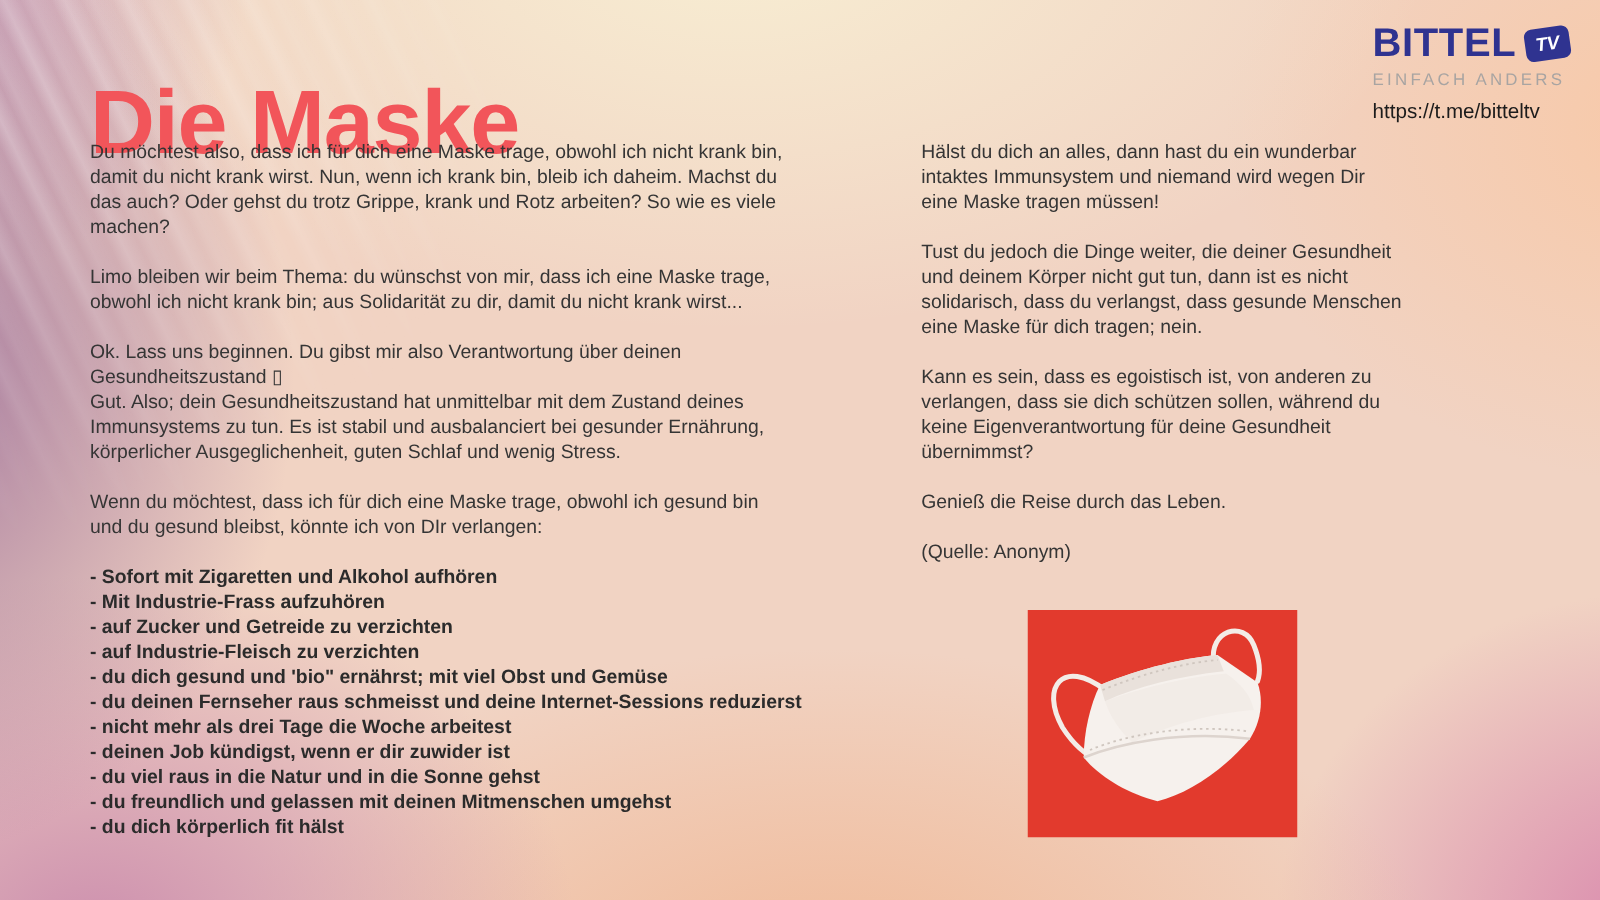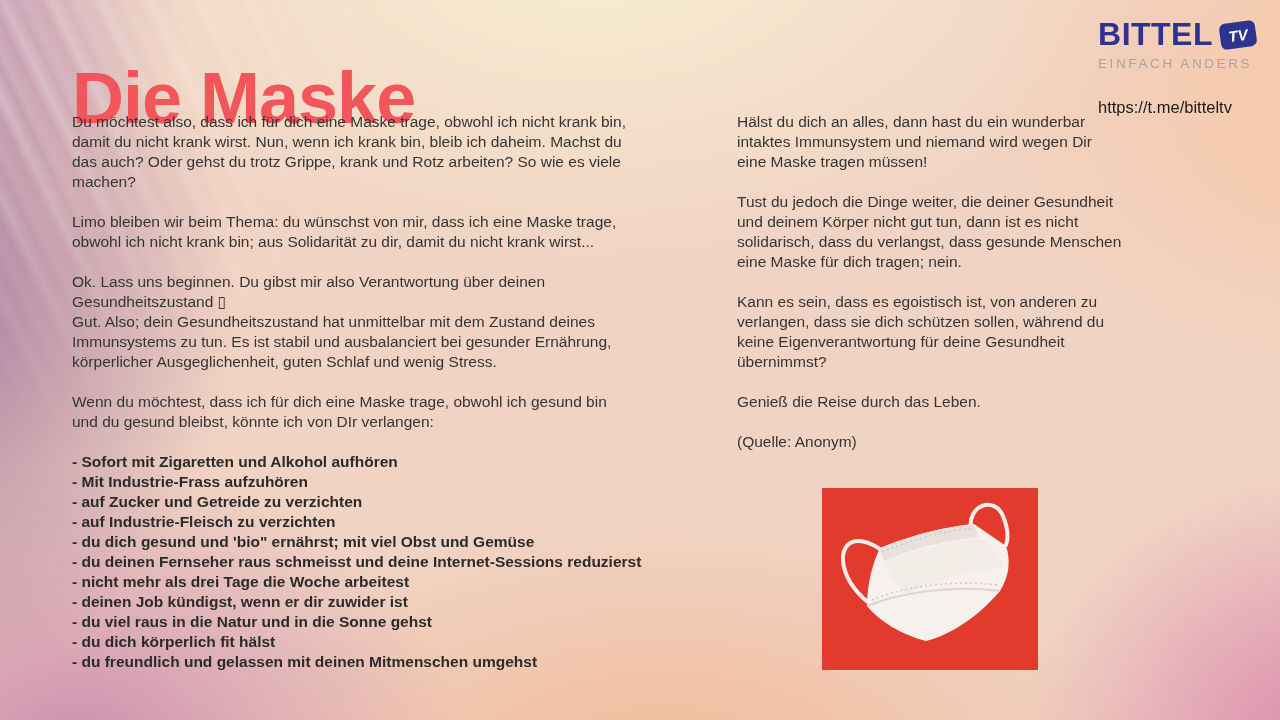--- a/index.html
+++ b/index.html
@@ -46,21 +46,21 @@
     display:flex;align-items:center;justify-content:center;
     transform:rotate(-8deg);
     color:#fff;font-size:15px;font-weight:800;font-style:italic;
   }
   .logo-tagline{
     margin-top:3px;
     font-size:13.5px;letter-spacing:2.6px;color:#a8a4a2;font-weight:400;
     white-space:nowrap;
   }
   .logo-url{
-    margin-top:27px;
+    margin-top:9px;
     font-size:16.5px;color:#1c1c1c;text-decoration:none;white-space:nowrap;
   }
   .col{position:absolute;color:#353535;font-size:15.5px;line-height:20px;}
   .col-left{left:72px;top:112px;width:640px;}
   .col-right{left:737px;top:112px;width:460px;}
   .para{margin:0 0 20px 0;white-space:pre-line;}
   .demands{font-weight:700;color:#2b2b2b;}
   .demand{white-space:nowrap;}
   .closing{margin:0 0 20px 0;}
   .source{margin:0;}
@@ -100,22 +100,22 @@
     <div class="demands">
       <div class="demand">- Sofort mit Zigaretten und Alkohol aufhören</div>
       <div class="demand">- Mit Industrie-Frass aufzuhören</div>
       <div class="demand">- auf Zucker und Getreide zu verzichten</div>
       <div class="demand">- auf Industrie-Fleisch zu verzichten</div>
       <div class="demand">- du dich gesund und 'bio" ernährst; mit viel Obst und Gemüse</div>
       <div class="demand">- du deinen Fernseher raus schmeisst und deine Internet-Sessions reduzierst</div>
       <div class="demand">- nicht mehr als drei Tage die Woche arbeitest</div>
       <div class="demand">- deinen Job kündigst, wenn er dir zuwider ist</div>
       <div class="demand">- du viel raus in die Natur und in die Sonne gehst</div>
+      <div class="demand">- du freundlich und gelassen mit deinen Mitmenschen umgehst</div>
       <div class="demand">- du dich körperlich fit hälst</div>
-      <div class="demand">- du freundlich und gelassen mit deinen Mitmenschen umgehst</div>
     </div>
   </div>
 
   <div class="col col-right">
     <p class="para">Hälst du dich an alles, dann hast du ein wunderbar
 intaktes Immunsystem und niemand wird wegen Dir
 eine Maske tragen müssen!</p>
     <p class="para">Tust du jedoch die Dinge weiter, die deiner Gesundheit
 und deinem Körper nicht gut tun, dann ist es nicht
 solidarisch, dass du verlangst, dass gesunde Menschen

